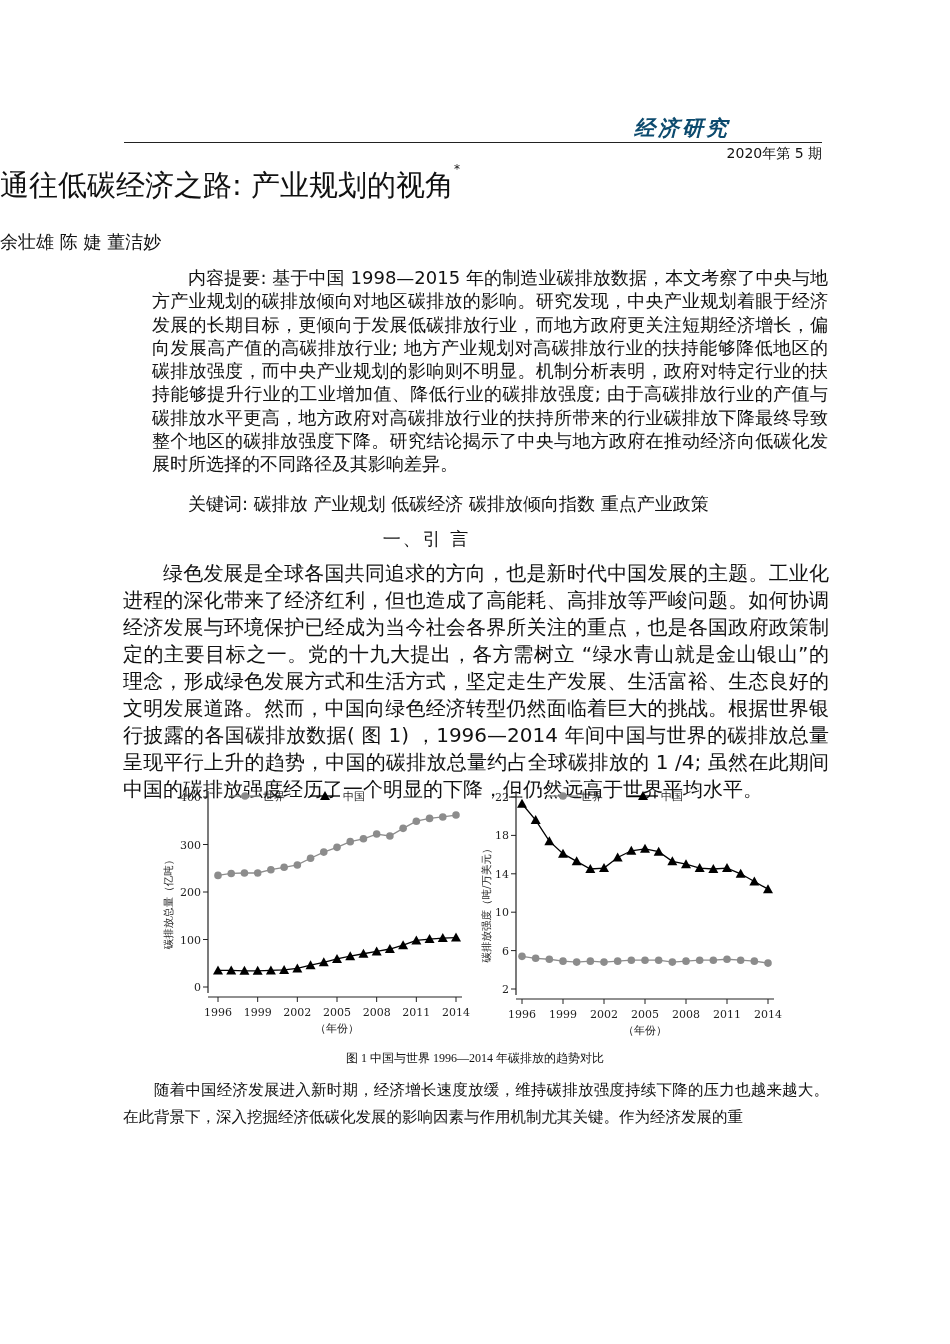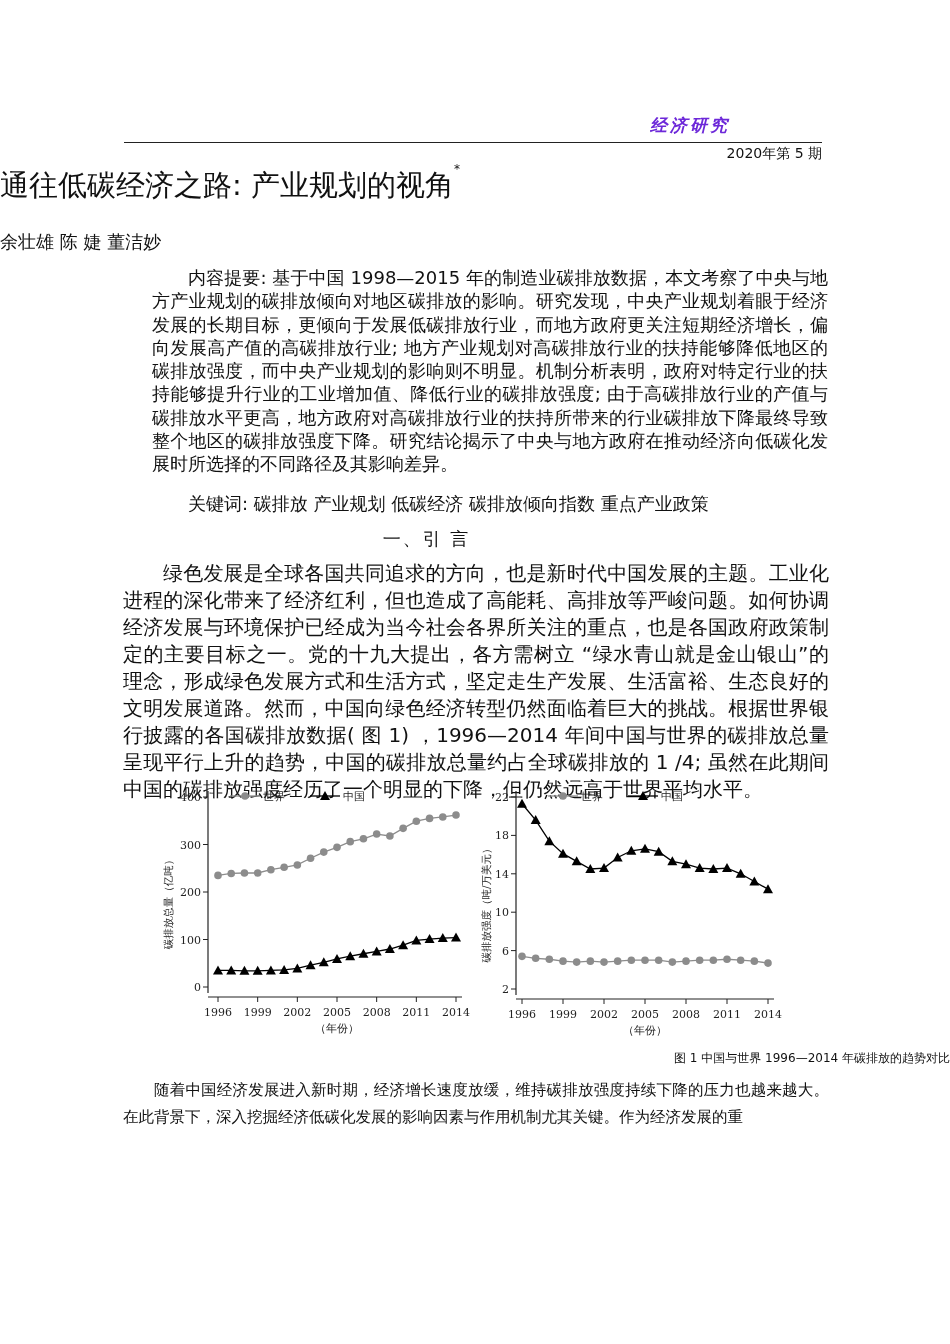--- a/index.html
+++ b/index.html
@@ -1,33 +1,33 @@
 <!DOCTYPE html>
 <html><head>
 <meta charset="utf-8">
 <style>
   html, body { margin: 0; padding: 0; background: #ffffff; }
   body { width: 950px; height: 1344px; position: relative; overflow: hidden;
          font-family: "DejaVu Sans", "Liberation Sans", sans-serif; color: #111; }
   .header { position: absolute; left: 124px; top: 112px; width: 698px; height: 30px;
             border-bottom: 1px solid #222; }
   .header .journal { position: absolute; right: 92px; top: 2px; font-family: "DejaVu Serif", serif;
-            font-size: 17px; font-weight: bold; font-style: italic; letter-spacing: 3px; color: #6d28d9; }
+            font-size: 21px; font-weight: bold; font-style: italic; letter-spacing: 3px; color: #0c4a6e; }
   .header .issue { position: absolute; right: 0; top: 8px; font-size: 14px; margin-top: 25px; }
   .title { position: absolute; left: 0; width: 950px; top: 166px; text-align: left; font-size: 29px; letter-spacing: 0px; }
   .title sup { font-size: 12px; vertical-align: top; position: relative; top: -4px; }
   .authors { position: absolute; left: 0; width: 950px; top: 230px; text-align: left; font-size: 18px; }
   .abstract { position: absolute; left: 152px; width: 676px; top: 266px; font-size: 18px; line-height: 23.3px; text-align: justify; letter-spacing: 0px; }
   .abstract p { margin: 0; text-indent: 2em; }
   .abstract .kw { margin-top: 16px; }
   .section { position: absolute; left: 0; width: 853px; top: 527px; text-align: center; font-size: 18px; letter-spacing: 2px; }
   .body1 { position: absolute; left: 123px; width: 706px; top: 560px; font-size: 20px; line-height: 27px; text-align: justify; }
   .body1 p, .body2 p { margin: 0; text-indent: 2em; }
   .body2 { position: absolute; left: 123px; width: 706px; top: 1077px; font-size: 15.5px; line-height: 27px; text-align: justify; }
-  .caption { position: absolute; left: 0; width: 950px; top: 1050px; text-align: right; font-size: 12px; }
+  .caption { position: absolute; left: 0; width: 950px; top: 1050px; text-align: center; font-size: 12px; font-family: Liberation Serif, serif; }
   .chart { position: absolute; top: 782px; }
   .chart svg text { font-family: "DejaVu Serif", "Liberation Serif", serif; fill: #222; }
 </style>
 </head>
 <body>
 
 <div class="header">
   <span class="journal">经济研究</span>
   <span class="issue">2020年第 5 期</span>
 </div>

